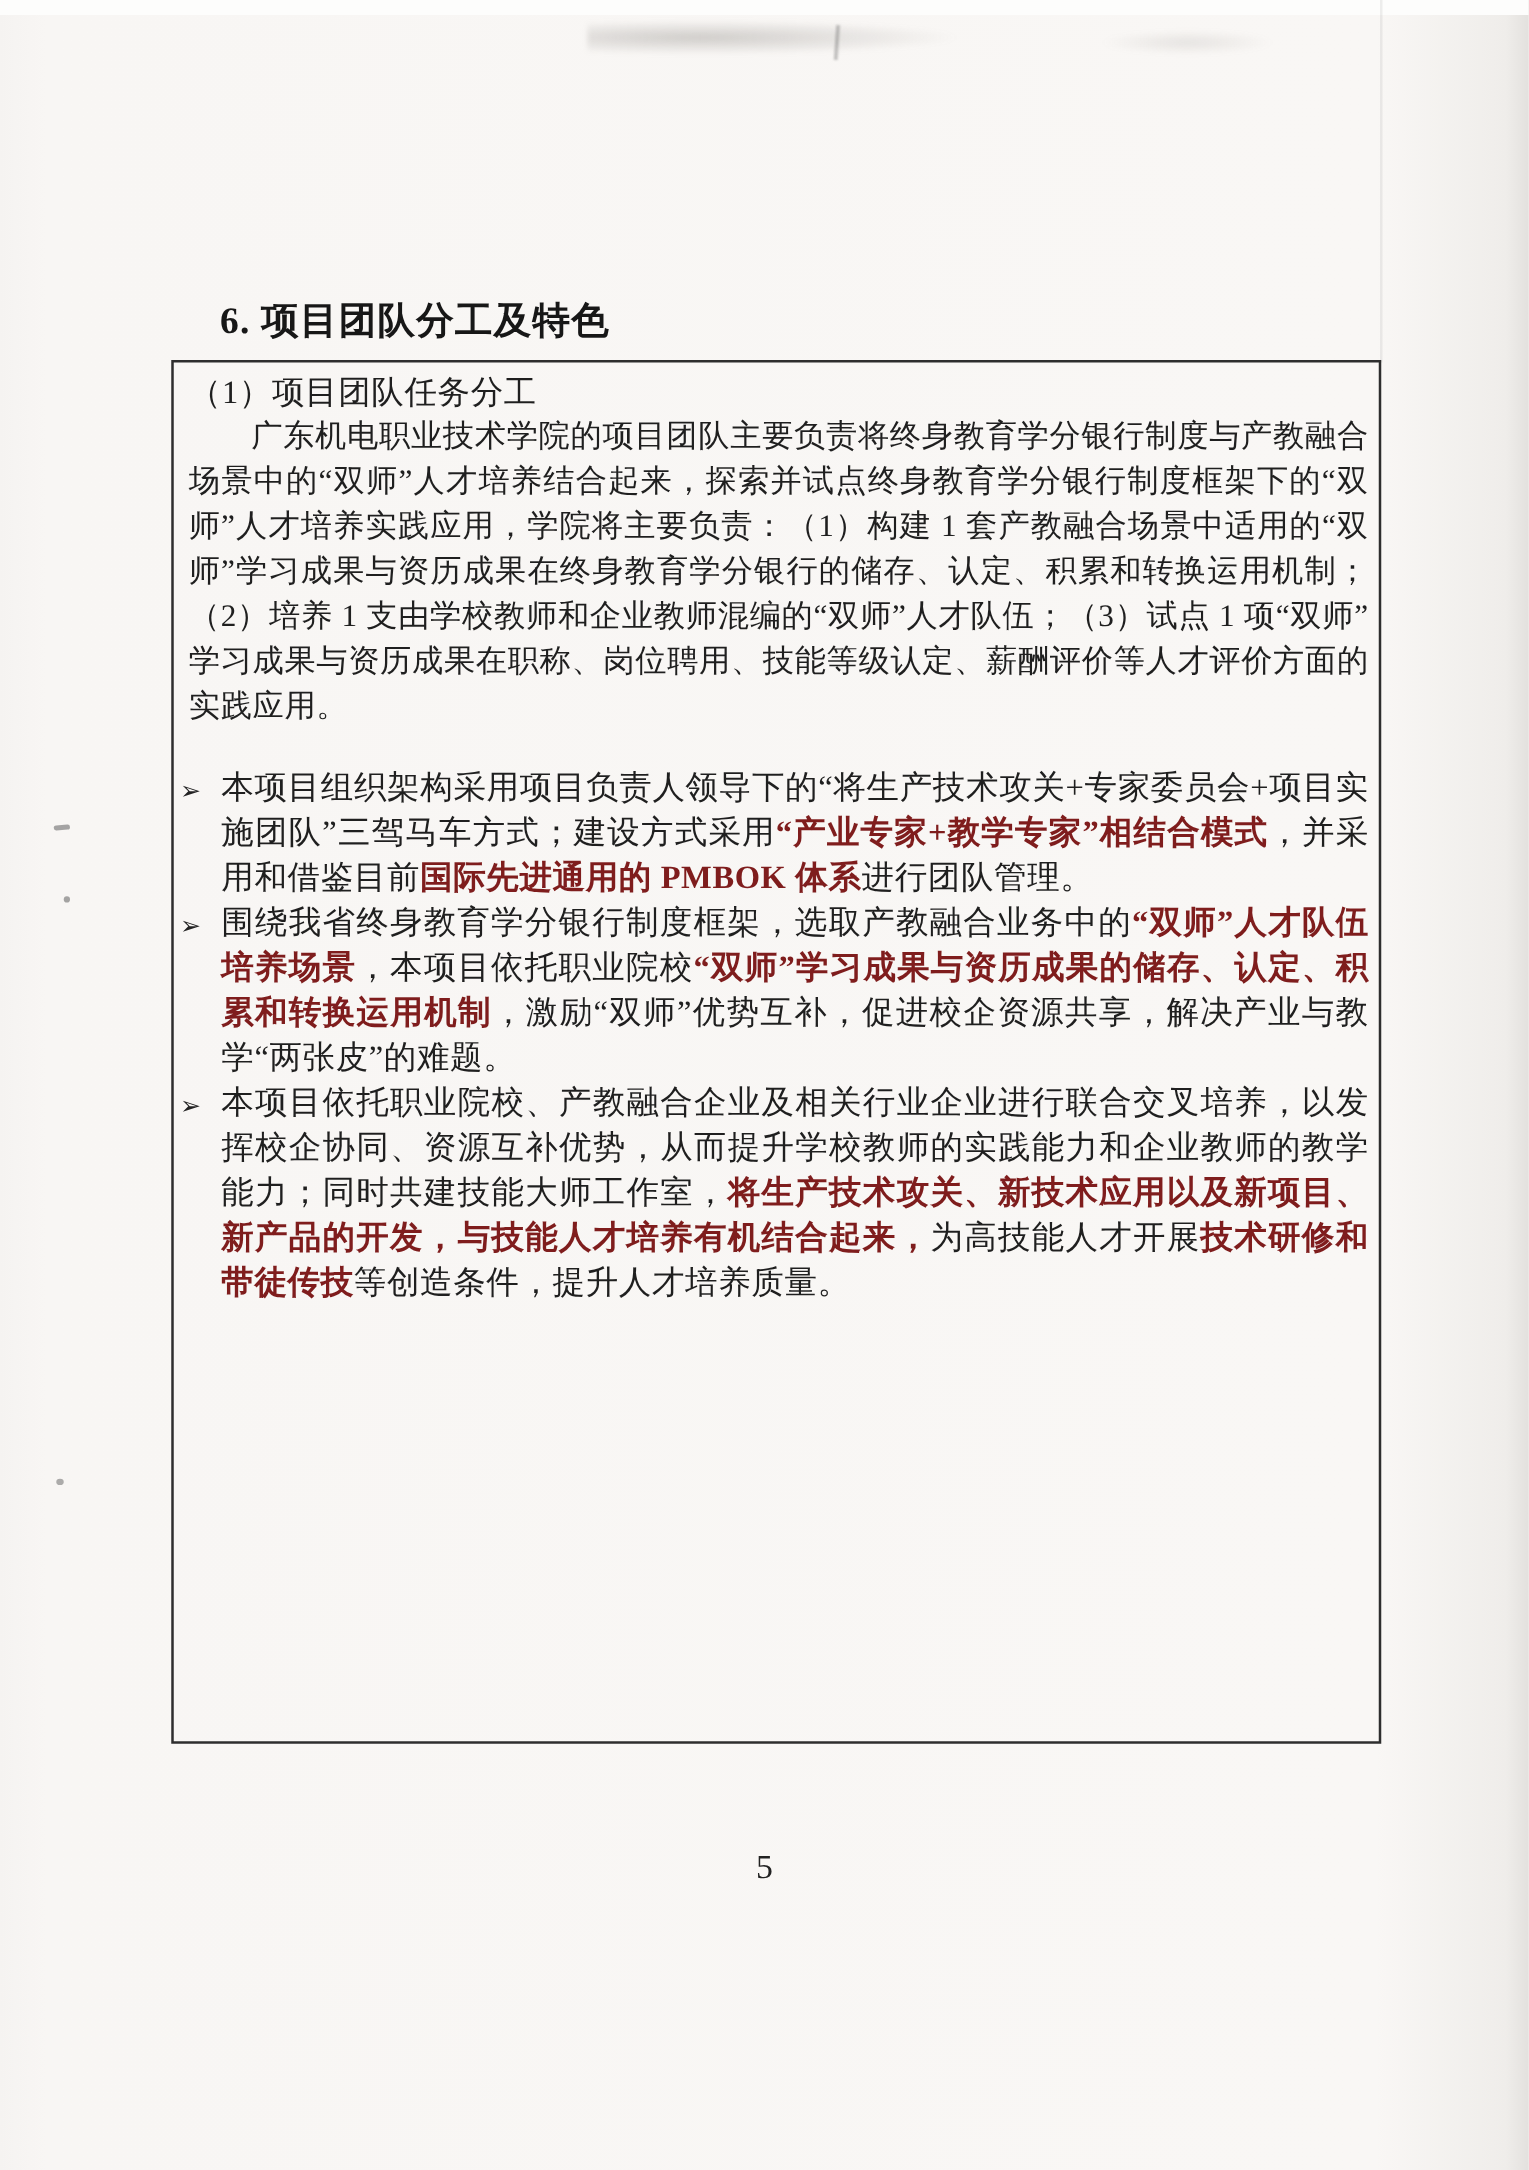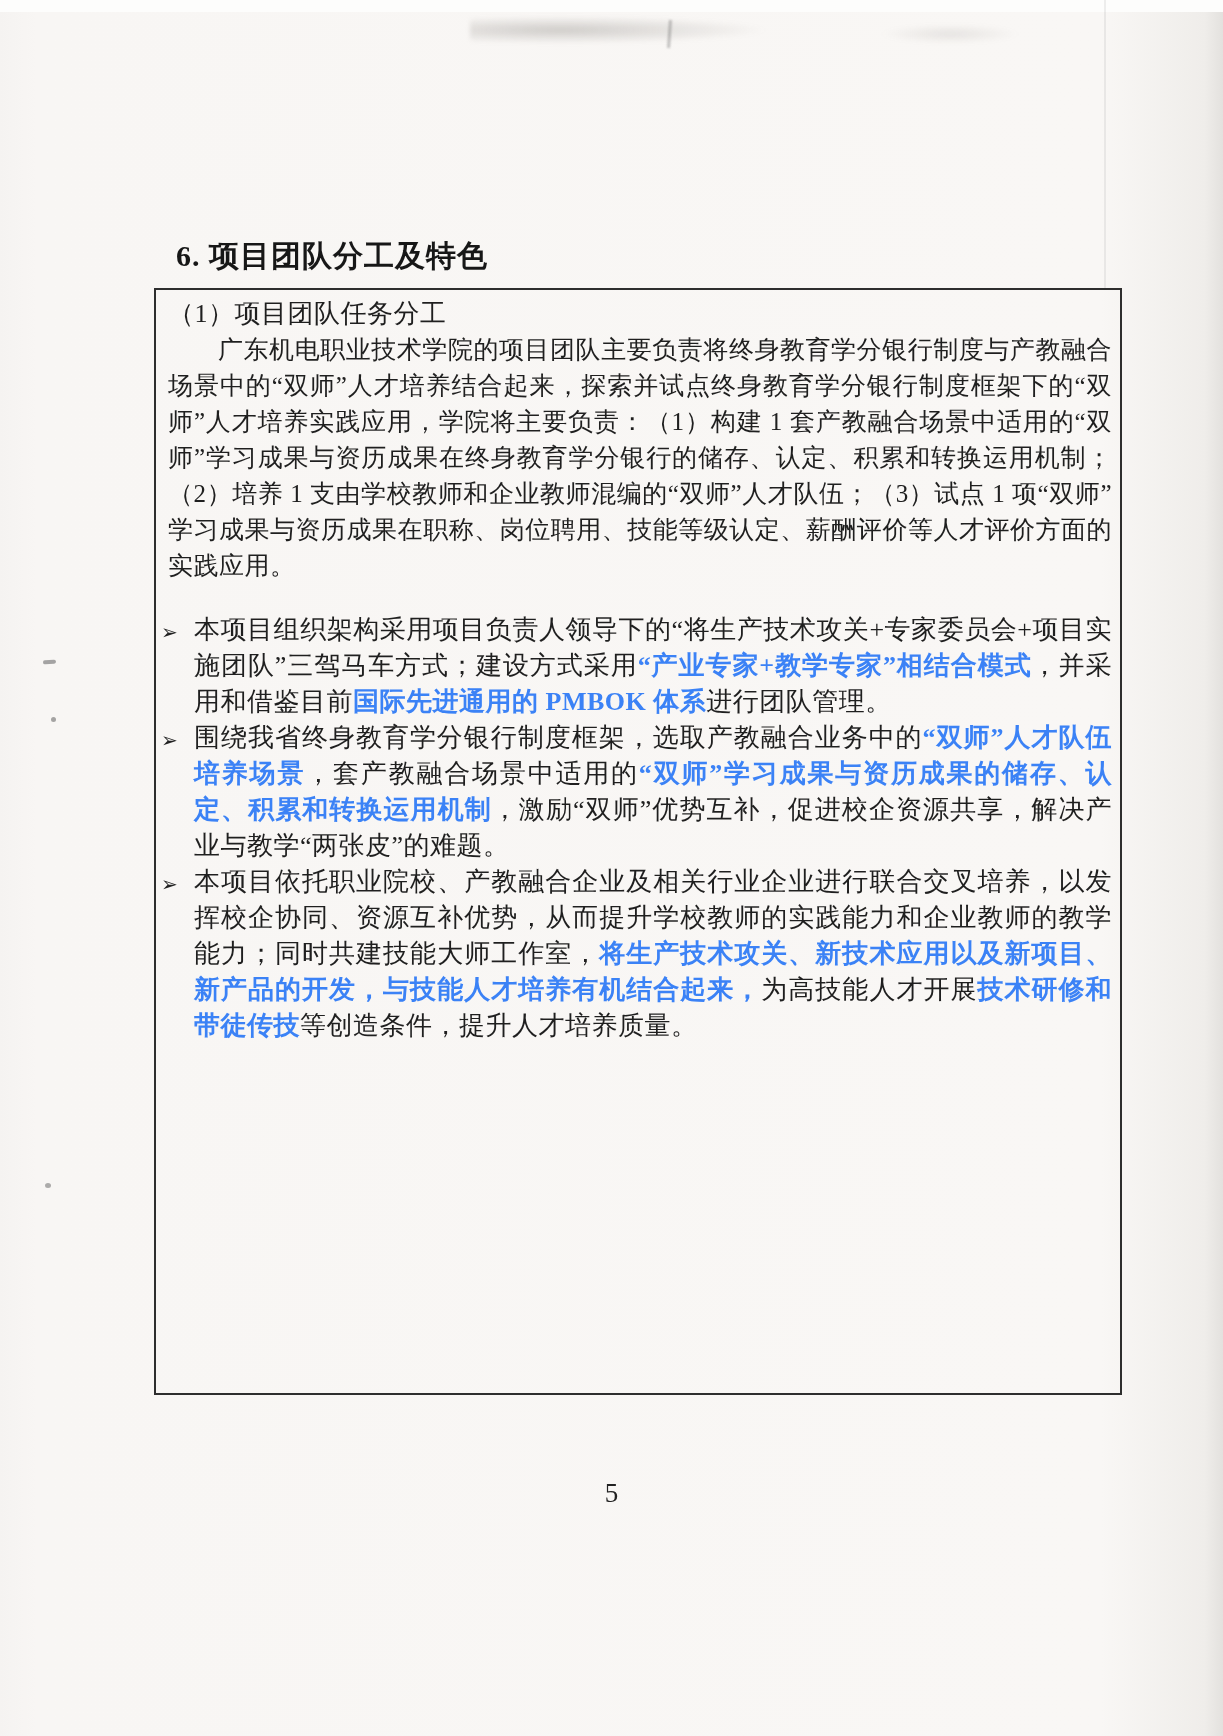--- a/index.html
+++ b/index.html
@@ -47,38 +47,38 @@
     position: absolute; left: 45px; top: 1183px; width: 6px; height: 5px;
     background: #5f5f5f; opacity: .5; border-radius: 50%;
   }
 
   .title {
     position: absolute; left: 176px; top: 216px;
     font-size: 30px; font-weight: bold; letter-spacing: 1px;
     color: #171717;
   }
   .content-box {
-    position: absolute; left: 154px; top: 288px;
+    position: absolute; left: 137px; top: 288px;
     width: 968px; height: 1107px;
     border: 2px solid #2e2e2e;
     box-sizing: border-box;
     padding: 6px 8px 0 12px;
     background: transparent;
   }
   .sub-heading {
     font-size: 26px; line-height: 36px; letter-spacing: 0.5px;
   }
   .para {
     margin: 0;
     font-size: 25px; line-height: 36px;
     text-indent: 2em;
     text-align: justify;
     letter-spacing: 0.5px;
   }
-  .para b, .bullet b { font-weight: bold; color: #3b82f6; }
+  .para b, .bullet b { font-weight: bold; color: #7f1d1d; }
   .spacer { height: 28px; }
   .bullets {
     list-style: none;
     margin: 0 0 0 -7px; padding: 0;
   }
   .bullet {
     position: relative;
     padding-left: 33px;
     font-size: 26px; line-height: 36px;
     text-align: justify;
@@ -110,18 +110,18 @@
 <h1 class="title">6. 项目团队分工及特色</h1>
 
 <div class="content-box">
   <div class="sub-heading">（1）项目团队任务分工</div>
   <div>
       <p class="para"><span>广东机电职业技术学院的项目团队主要负责将终身教育学分银行制度与产教融合场景中的“双师”人才培养结合起来，探索并试点终身教育学分银行制度框架下的“双师”人才培养实践应用，学院将主要负责：（1）构建 1 套产教融合场景中适用的“双师”学习成果与资历成果在终身教育学分银行的储存、认定、积累和转换运用机制；（2）培养 1 支由学校教师和企业教师混编的“双师”人才队伍；（3）试点 1 项“双师”学习成果与资历成果在职称、岗位聘用、技能等级认定、薪酬评价等人才评价方面的实践应用。</span></p>
     </div>
   <div class="spacer"></div>
   <ul class="bullets">
       <li class="bullet"><span class="marker">➢</span><span>本项目组织架构采用项目负责人领导下的“将生产技术攻关+专家委员会+项目实施团队”三驾马车方式；建设方式采用</span><b>“产业专家+教学专家”相结合模式</b><span>，并采用和借鉴目前</span><b>国际先进通用的 PMBOK 体系</b><span>进行团队管理。</span></li>
-      <li class="bullet"><span class="marker">➢</span><span>围绕我省终身教育学分银行制度框架，选取产教融合业务中的</span><b>“双师”人才队伍培养场景</b><span>，套产教融合场景中适用的</span><b>“双师”学习成果与资历成果的储存、认定、积累和转换运用机制</b><span>，激励“双师”优势互补，促进校企资源共享，解决产业与教学“两张皮”的难题。</span></li>
+      <li class="bullet"><span class="marker">➢</span><span>围绕我省终身教育学分银行制度框架，选取产教融合业务中的</span><b>“双师”人才队伍培养场景</b><span>，本项目依托职业院校</span><b>“双师”学习成果与资历成果的储存、认定、积累和转换运用机制</b><span>，激励“双师”优势互补，促进校企资源共享，解决产业与教学“两张皮”的难题。</span></li>
       <li class="bullet"><span class="marker">➢</span><span>本项目依托职业院校、产教融合企业及相关行业企业进行联合交叉培养，以发挥校企协同、资源互补优势，从而提升学校教师的实践能力和企业教师的教学能力；同时共建技能大师工作室，</span><b>将生产技术攻关、新技术应用以及新项目、新产品的开发，与技能人才培养有机结合起来，</b><span>为高技能人才开展</span><b>技术研修和带徒传技</b><span>等创造条件，提升人才培养质量。</span></li>
     </ul>
 </div>
 
 <div class="page-number">5</div>
 
 </body></html>

